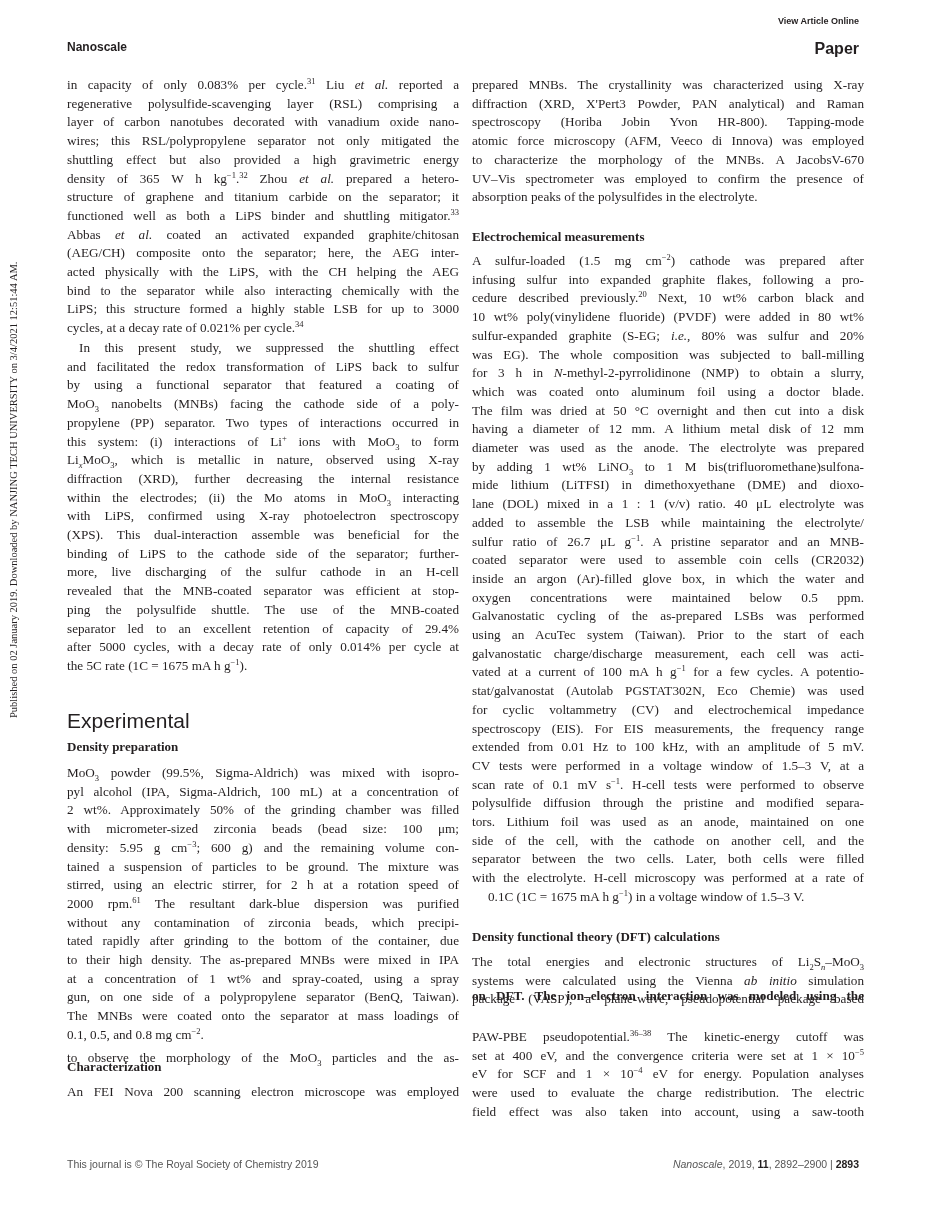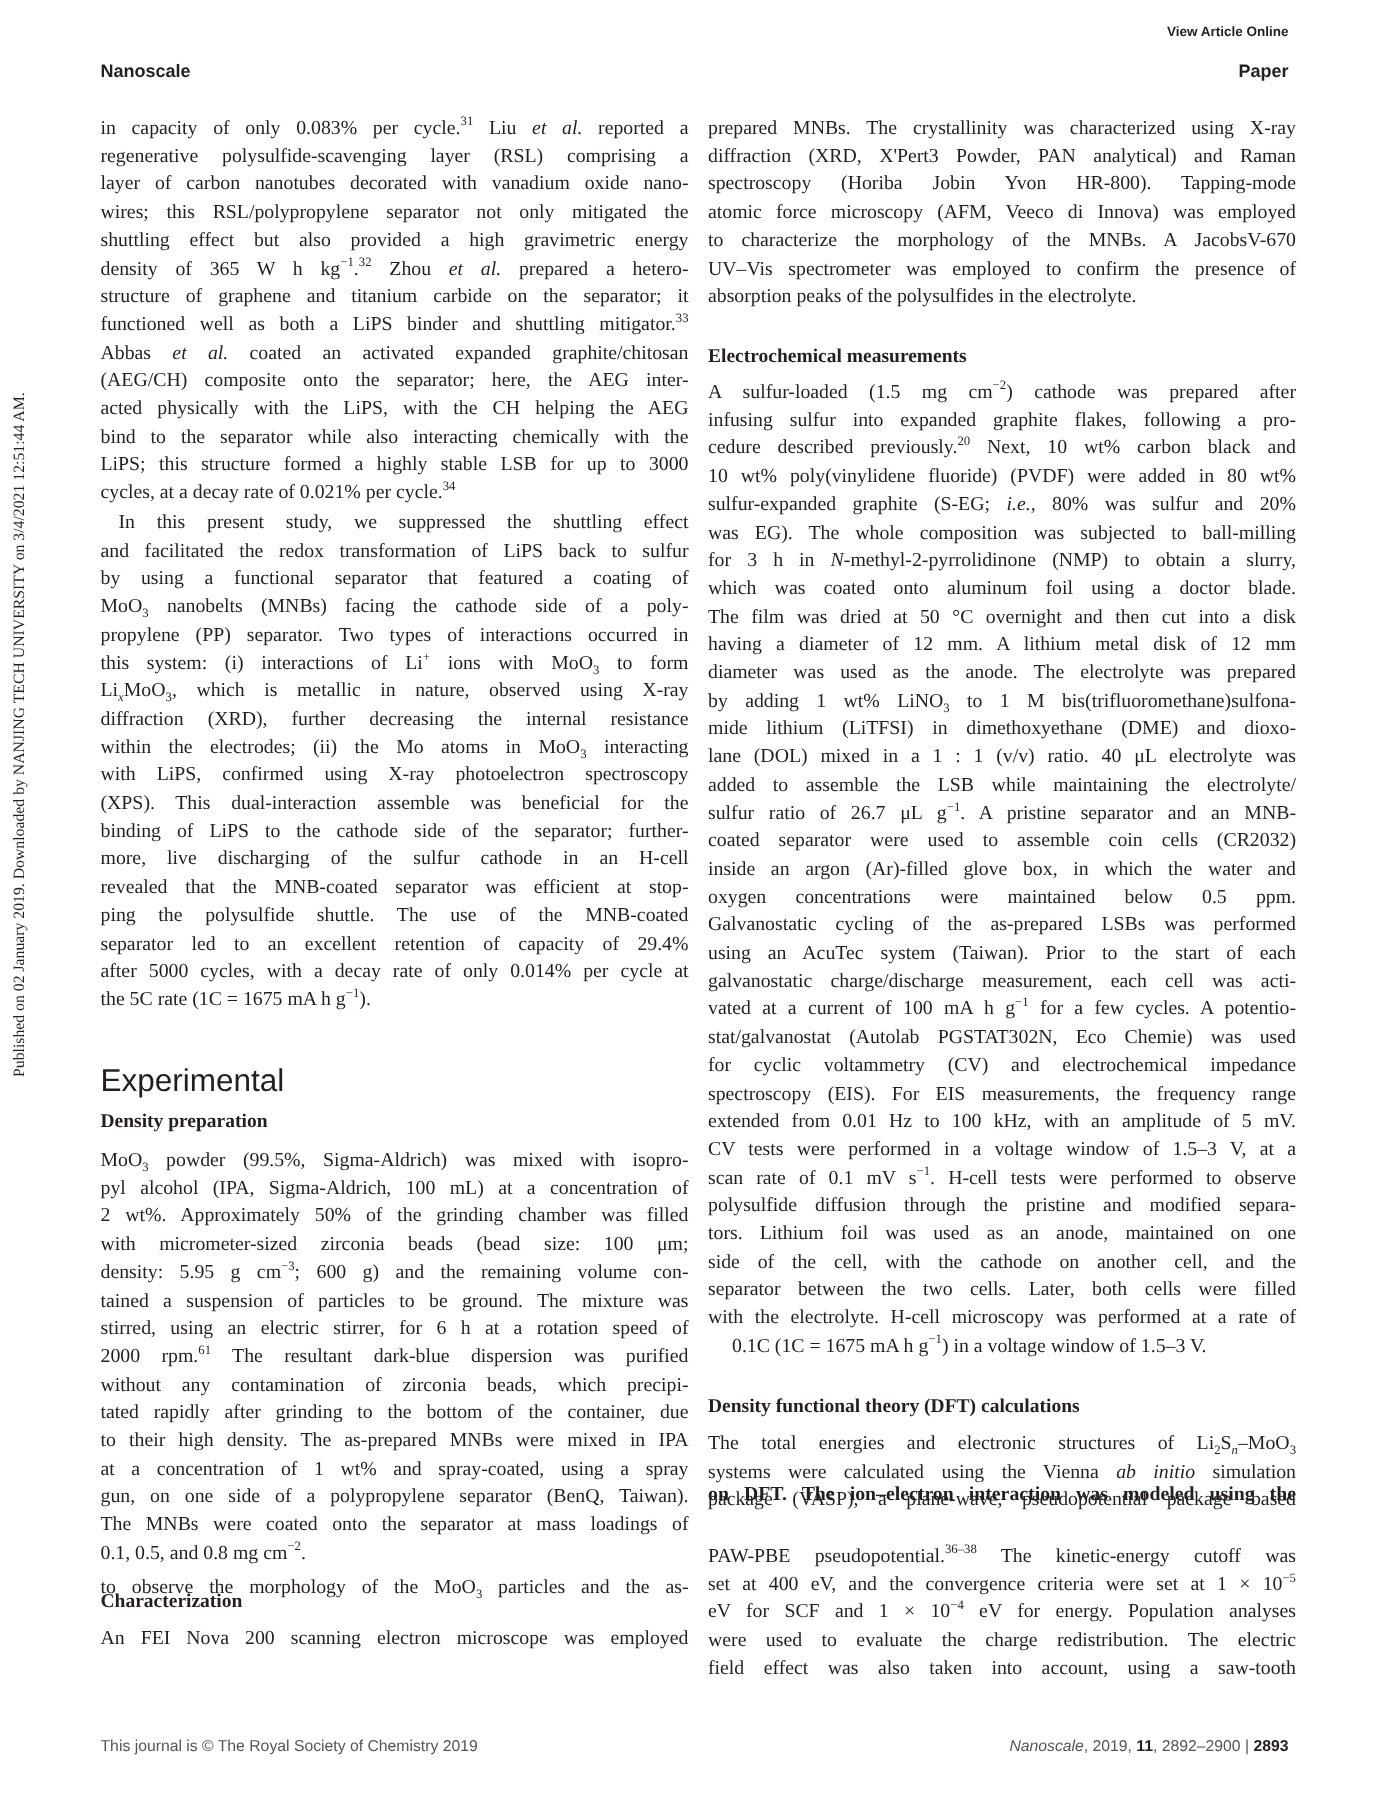--- a/index.html
+++ b/index.html
@@ -1,21 +1,21 @@
 <!DOCTYPE html>
 <html><head>
 <meta charset="utf-8">
 <style>
   html, body { margin: 0; padding: 0; background: #ffffff; }
   body { width: 925px; height: 1212px; position: relative; overflow: hidden; color: #231f20; }
   .sans { font-family: "Liberation Sans", "DejaVu Sans", sans-serif; }
   .serif { font-family: "Liberation Serif", "DejaVu Serif", serif; }
   #view-online { position: absolute; top: 16px; right: 66px; font-size: 9px; font-weight: bold; color: #231f20; }
   #journal-name { position: absolute; top: 40px; left: 67px; font-size: 12px; font-weight: bold; color: #231f20; }
-  #article-type { position: absolute; top: 40px; right: 66px; font-size: 12px; font-weight: bold; color: #231f20; }
+  #article-type { position: absolute; top: 40px; right: 66px; font-size: 16px; font-weight: bold; color: #231f20; }
   #side-note { position: absolute; left: 8px; top: 718px; transform-origin: 0 0; transform: rotate(-90deg); font-size: 10.5px; white-space: nowrap; color: #231f20; }
   .col { position: absolute; top: 76px; width: 392px; }
   #col-left { left: 67px; }
   #col-right { left: 472px; }
   .ln { position: absolute; left: 0; width: 392px; height: 18.7px; font-size: 13.2px; line-height: 18.7px; white-space: nowrap; text-align: justify; text-align-last: justify; }
   .ln.last { text-align-last: left; }
   .ln.indent { padding-left: 12px; width: 380px; }
   .ln sup, .ln sub { font-size: 8.5px; line-height: 0; }
   .h2 { position: absolute; left: 0; font-size: 21px; line-height: 26px; color: #231f20; }
   .h3 { position: absolute; left: 0; font-size: 13px; font-weight: bold; line-height: 18px; }
@@ -71,21 +71,21 @@
     </div>
   <div class="h2 sans" style="top:632px;">Experimental</div>
   <div class="h3" style="top:662px;">Density preparation</div>
   <div>
       <div class="ln" style="top: 688px;">MoO<sub>3</sub> powder (99.5%, Sigma-Aldrich) was mixed with isopro-</div>
       <div class="ln" style="top: 706.7px;">pyl alcohol (IPA, Sigma-Aldrich, 100 mL) at a concentration of</div>
       <div class="ln" style="top: 725.4px;">2 wt%. Approximately 50% of the grinding chamber was filled</div>
       <div class="ln" style="top: 744.1px;">with micrometer-sized zirconia beads (bead size: 100 μm;</div>
       <div class="ln" style="top: 762.8px;">density: 5.95 g cm<sup>−3</sup>; 600 g) and the remaining volume con-</div>
       <div class="ln" style="top: 781.5px;">tained a suspension of particles to be ground. The mixture was</div>
-      <div class="ln" style="top: 800.2px;">stirred, using an electric stirrer, for 6 h at a rotation speed of</div>
+      <div class="ln" style="top: 800.2px;">stirred, using an electric stirrer, for 2 h at a rotation speed of</div>
       <div class="ln" style="top: 818.9px;">2000 rpm.<sup>61</sup> The resultant dark-blue dispersion was purified</div>
       <div class="ln" style="top: 837.6px;">without any contamination of zirconia beads, which precipi-</div>
       <div class="ln" style="top: 856.3px;">tated rapidly after grinding to the bottom of the container, due</div>
       <div class="ln" style="top: 875px;">to their high density. The as-prepared MNBs were mixed in IPA</div>
       <div class="ln" style="top: 893.7px;">at a concentration of 1 wt% and spray-coated, using a spray</div>
       <div class="ln" style="top: 912.4px;">gun, on one side of a polypropylene separator (BenQ, Taiwan).</div>
       <div class="ln" style="top: 931.1px;">The MNBs were coated onto the separator at mass loadings of</div>
       <div class="ln last" style="top: 949.8px;">0.1, 0.5, and 0.8 mg cm<sup>−2</sup>.</div>
     </div>
   <div class="h3" style="top:982px;">Characterization</div>

